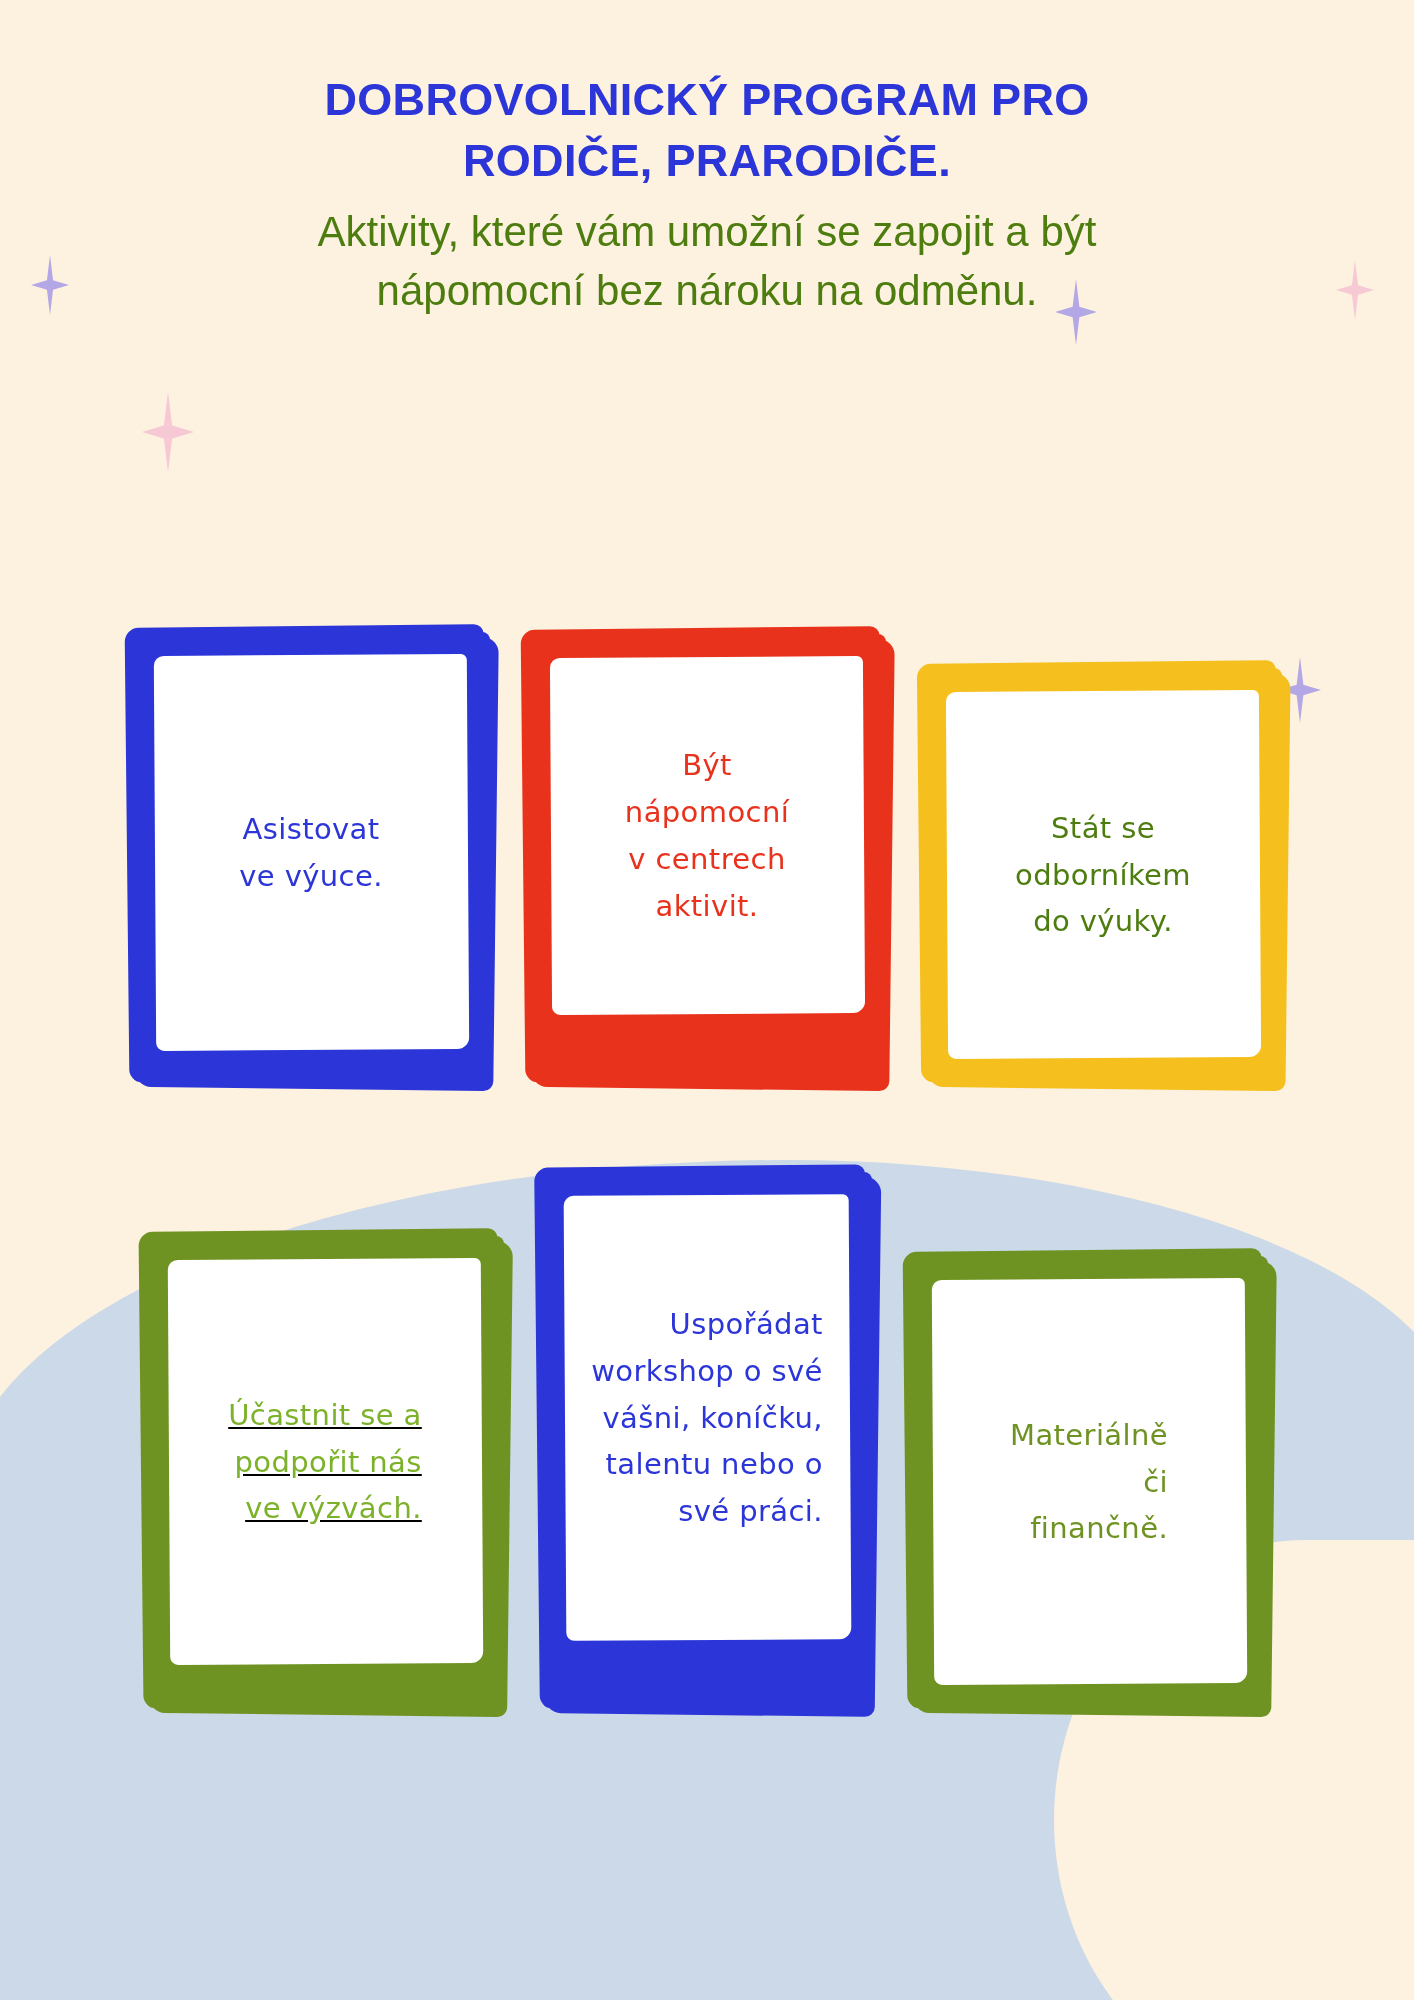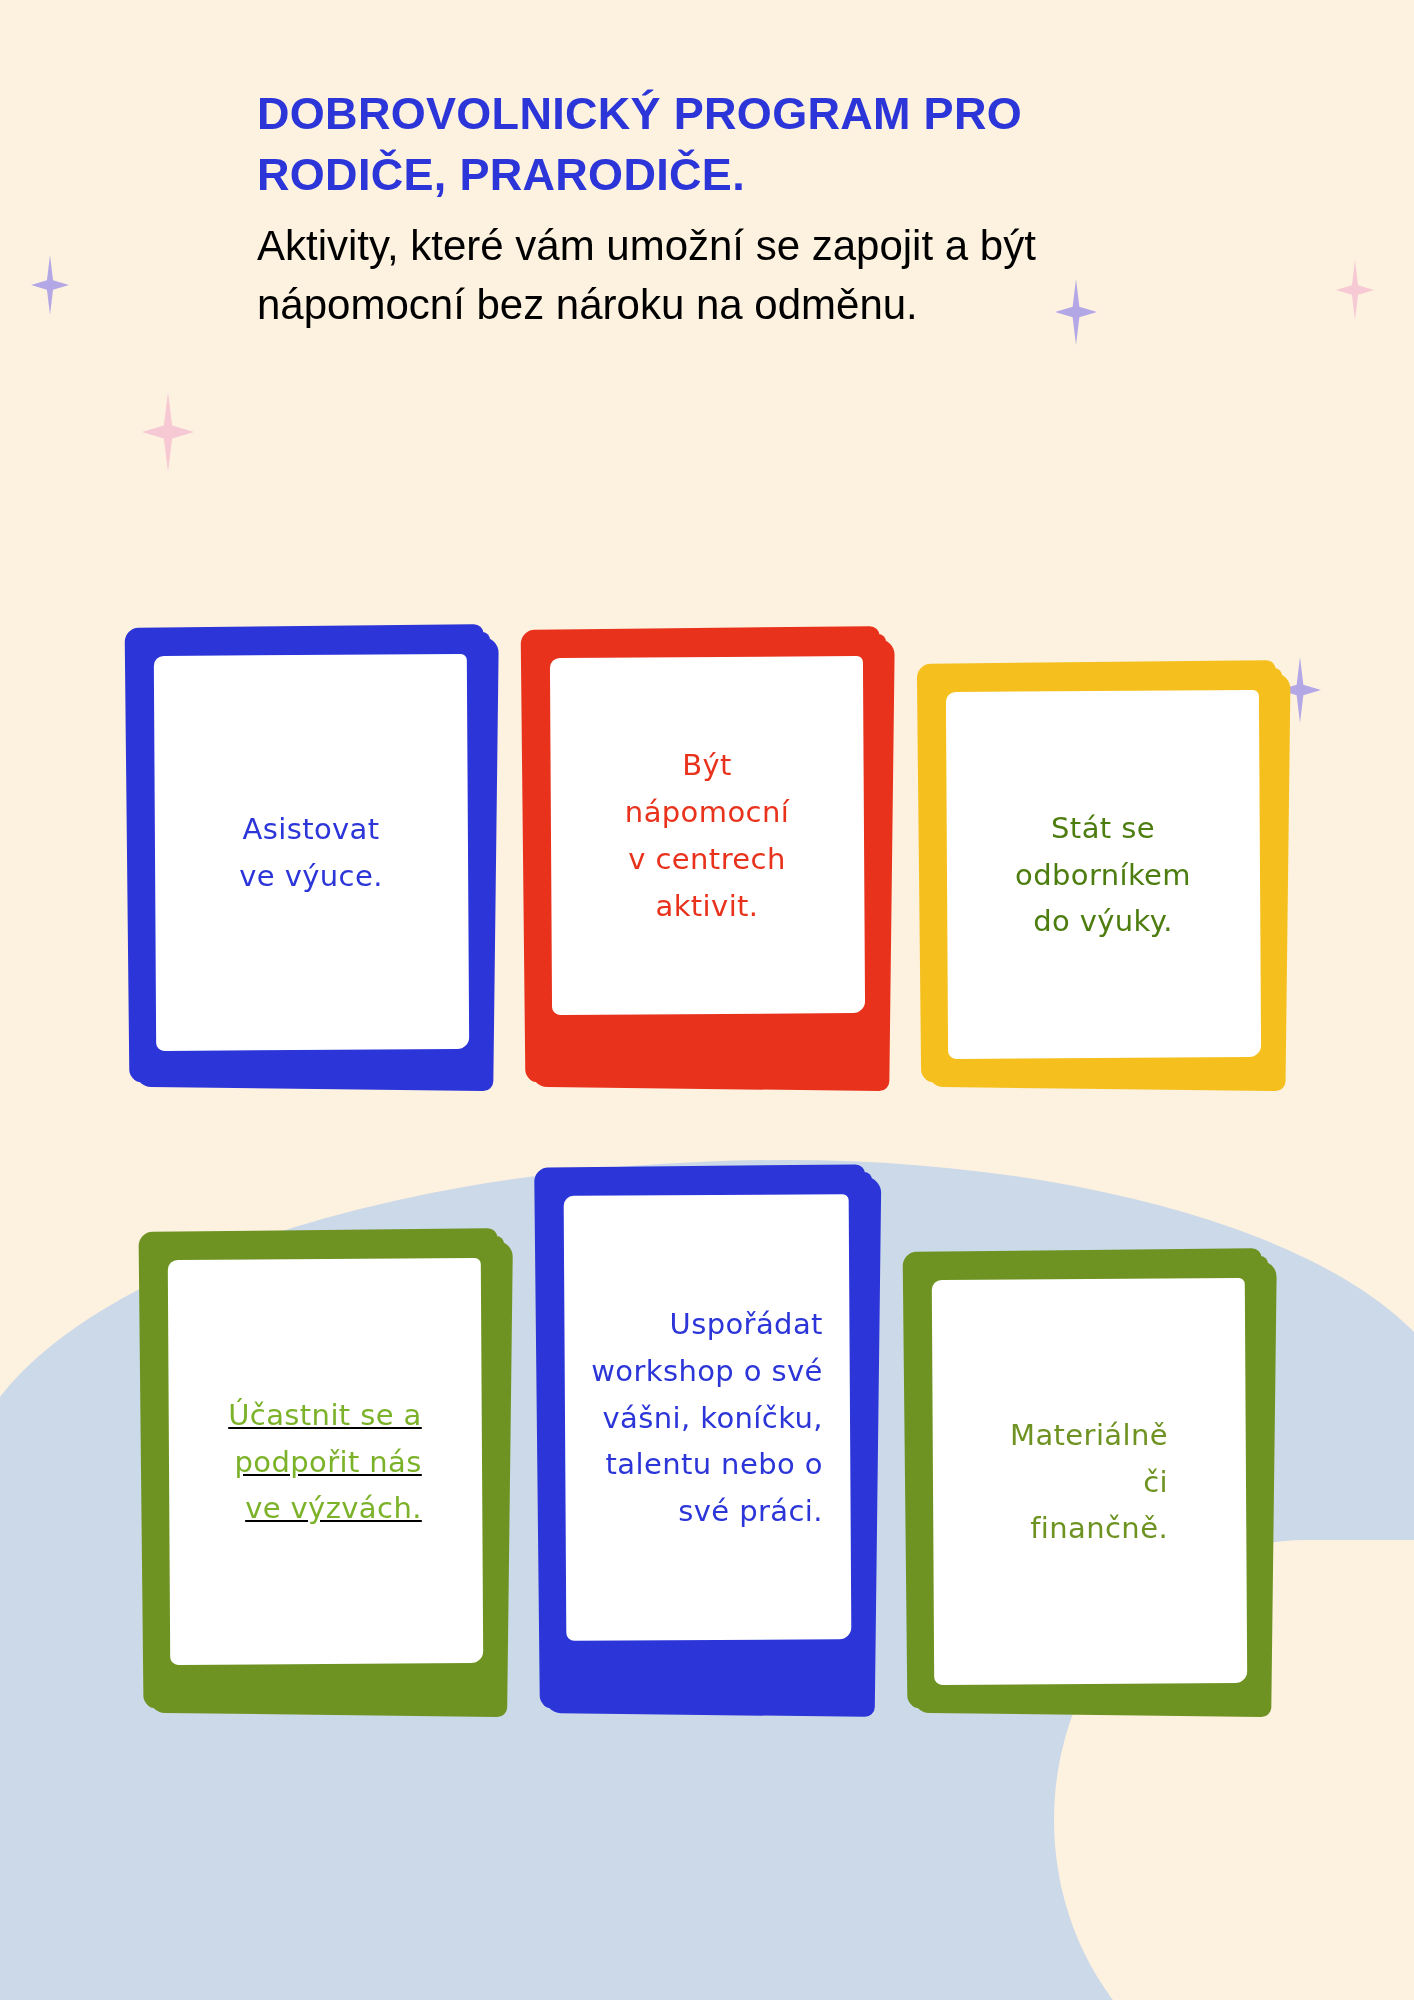--- a/index.html
+++ b/index.html
@@ -61,39 +61,39 @@
     border-radius: 50%;
     clip-path: polygon(50% 0%, 58% 42%, 100% 50%, 58% 58%, 50% 100%, 42% 58%, 0% 50%, 42% 42%);
   }
   .sparkle::after { display: none; }
 
   
   .header {
     position: absolute;
     left: 0;
     right: 0;
-    top: 84px;
-    text-align: left;
+    top: 70px;
+    text-align: center;
     z-index: 5;
   }
   .title {
     font-size: 45px;
     font-weight: bold;
     letter-spacing: .3px;
     line-height: 1.35;
     color: #2b35d8;
     margin: 0 auto;
     max-width: 900px;
   }
   .subtitle {
     margin: 10px auto 0;
     max-width: 900px;
     font-size: 42px;
     line-height: 1.42;
-    color: #000000;
+    color: #4d7c0f;
   }
 
   
   .cards {
     position: absolute;
     left: 0;
     right: 0;
     top: 648px;
     z-index: 4;
   }

